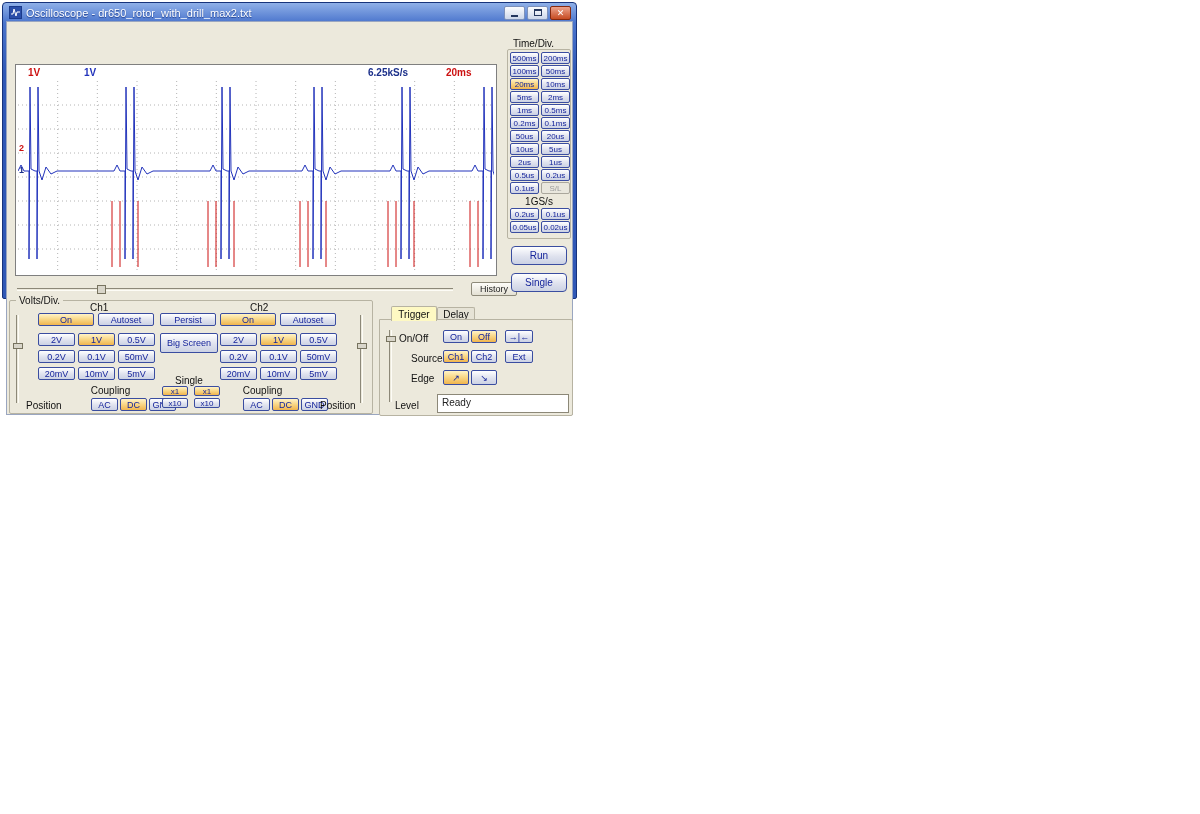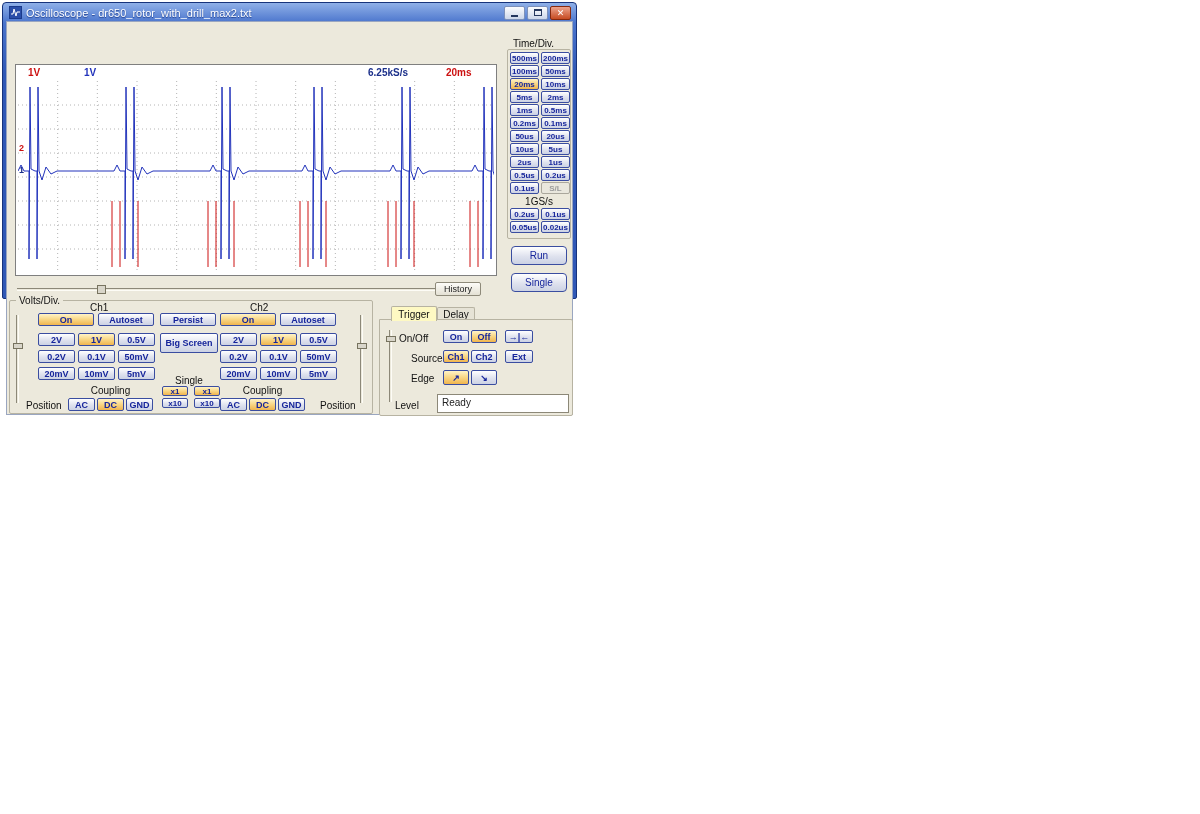--- a/index.html
+++ b/index.html
@@ -23,49 +23,49 @@
   .menu-item { padding:1px 8px 2px 8px; cursor:default; }
 
   .toolbar { display:flex; align-items:center; height:21px; padding:2px 4px 2px 3px; }
   .tabbtn { height:15px; display:flex; align-items:center; justify-content:center; font-size:10px; color:#16259b;
             border:1px solid #5a6cae; border-radius:2px; background:linear-gradient(#ffffff,#dfe2ee 60%,#ccd2e4); margin-right:2px; }
   .tabbtn.active { background:linear-gradient(#fff3c8,#f9d98a 45%,#f0b54e); }
   .tabbtn.disabled { color:#9b9b9b; border-color:#b0afa8; background:#eae8e0; }
   .checkbox { width:11px; height:11px; background:#fff; border:1px solid #6a6a6a; margin:0 4px 0 8px; }
   .cb-label { font-size:10px; color:#111; }
 
-  .abs { position:absolute;font-weight:bold; }
+  .abs { position:absolute; }
   .lbl { position:absolute; font-size:10px; color:#111; white-space:nowrap; }
   .lbl.center { text-align:center; }
 
   .scope { position:absolute; left:8px; top:42px; width:482px; height:212px; background:#ffffff; border:1px solid #7f7f7f; }
   .shdr { position:absolute; top:2px; font-size:10px; font-weight:bold; }
   .c-red { color:#cc1111; } .c-blue { color:#2233bb; } .c-navy { color:#1b2f8a; }
   .marker { position:absolute; left:3px; font-size:9px; font-weight:bold; }
   #wave { position:absolute; left:2px; top:16px; }
 
   .hscroll-track { position:absolute; left:10px; top:266px; width:436px; height:3px; border-top:1px solid #8c8878; border-bottom:1px solid #fdfcf6; }
   .hthumb { position:absolute; left:80px; top:-4px; width:9px; height:9px; background:#d9d6ca; border:1px solid #77735f; }
-  .history-btn { position:absolute; left:428px; top:260px; width:46px; height:14px; font-size:9px; color:#222;
+  .history-btn { position:absolute; left:464px; top:260px; width:46px; height:14px; font-size:9px; color:#222;
                  border:1px solid #8e8a7a; background:linear-gradient(#fdfcf8,#e4e1d4); display:flex; align-items:center; justify-content:center; border-radius:2px; }
 
   .group { position:absolute; border:1px solid #b7b3a2; border-radius:2px; }
   .grouplabel { position:absolute; top:-6px; left:6px; background:#ECE9DC; padding:0 3px; font-size:10px; color:#111; }
 
   .vslider { position:absolute; width:3px; border-left:1px solid #8c8878; border-right:1px solid #fdfcf6; }
   .vthumb { position:absolute; left:-4px; width:10px; height:6px; background:#d9d6ca; border:1px solid #77735f; }
 
   .sbtn { box-sizing:border-box; height:13px; display:flex; align-items:center; justify-content:center;
           font-size:9px; color:#16259b; border:1px solid #3a4da0; border-radius:2px;
           background:linear-gradient(#ffffff,#dfe2ee 55%,#ccd2e4); cursor:default; white-space:nowrap; }
   .sbtn.sel { background:linear-gradient(#fff3c8,#f9d98a 45%,#f0b54e); }
   .sbtn.dis { color:#9b9b9b; border-color:#aaa79c; background:#e9e7dd; }
 
   .vgrid { display:grid; grid-template-columns:repeat(3,37px); grid-auto-rows:13px; gap:4px 3px; }
-  .cgrid { display:grid; grid-template-columns:repeat(3,27px); grid-auto-rows:13px; gap:2px; }
+  .cgrid { display:grid; grid-template-columns:repeat(3,27px); grid-auto-rows:13px; gap:2px;margin-left:23px; }
   .pgrid { display:grid; grid-template-columns:repeat(2,26px); grid-auto-rows:10px; gap:2px 6px; }
   .pgrid .sbtn { height:10px; font-size:8px; }
   .tdgrid { display:grid; grid-template-columns:repeat(2,29px); grid-auto-rows:12px; gap:1px 2px; }
   .tdgrid .sbtn { height:12px; font-size:8px; }
 
   .timediv-wrap { position:absolute; left:500px; top:16px; width:66px; height:266px; }
   .tdbox { position:absolute; left:0px; top:11px; width:64px; height:190px; border:1px solid #b7b3a2; border-radius:2px; }
   .bigbtn { position:absolute; left:4px; width:56px; height:19px; border:1px solid #3a4da0; border-radius:4px;
             background:linear-gradient(#ffffff,#dfe2ee 55%,#ccd2e4); color:#16259b; font-size:10px;
             display:flex; align-items:center; justify-content:center; }

